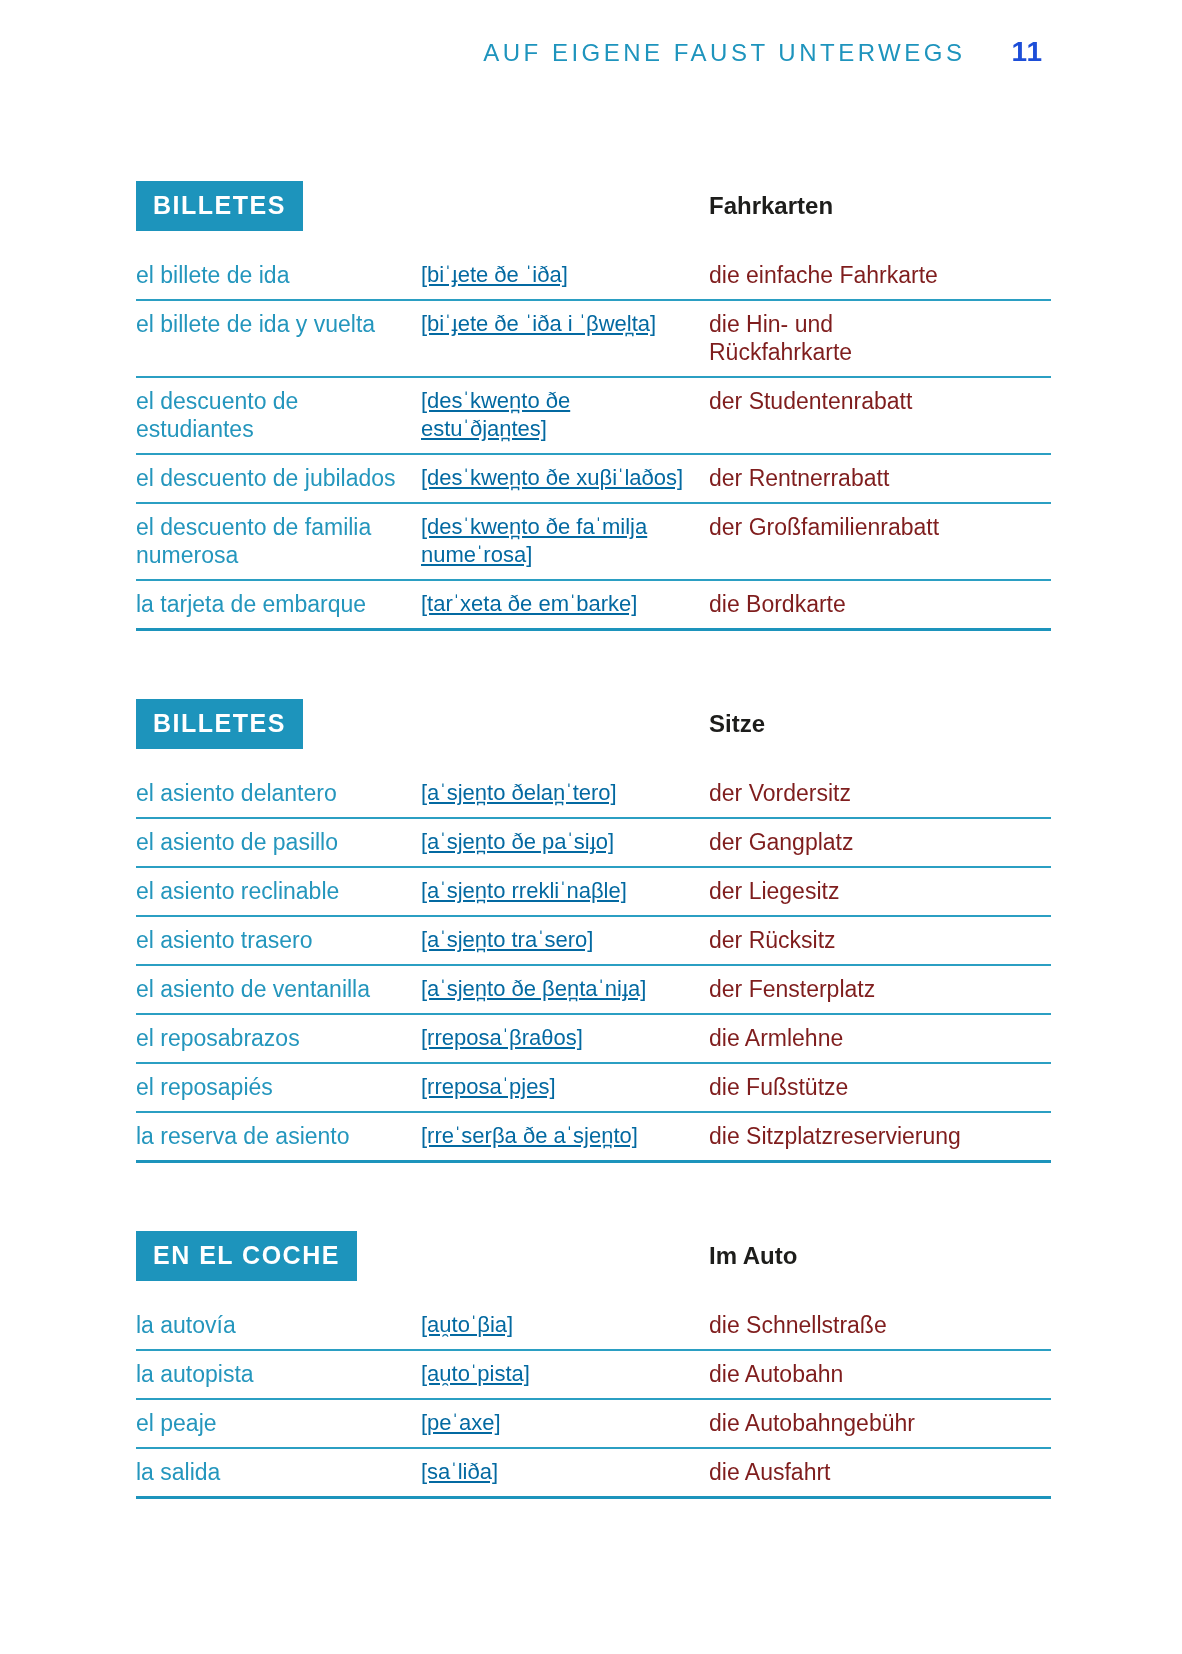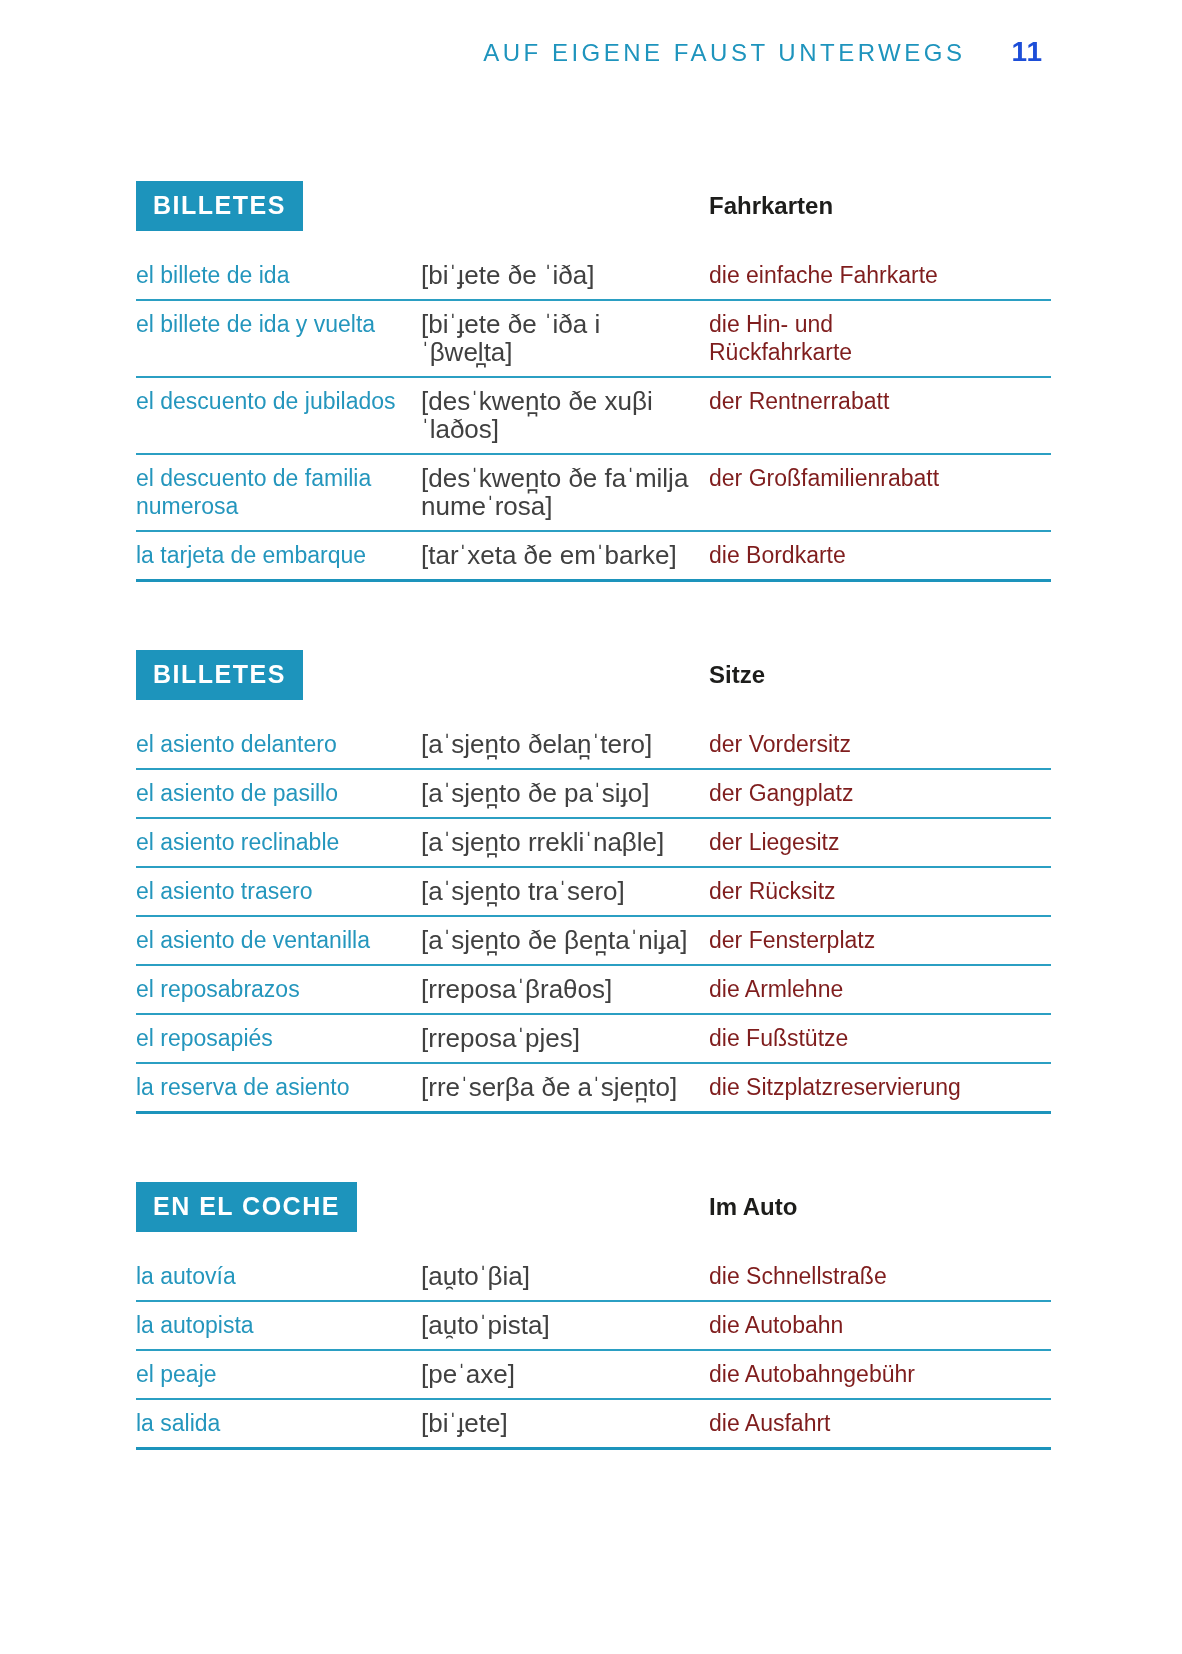--- a/index.html
+++ b/index.html
@@ -81,21 +81,21 @@
     border-bottom: 2px solid #2b9fc3;
     padding: 9px 0 10px 0;
   }
   .row:last-child { border-bottom: 3px solid #1d94bc; }
   .cell {
     line-height: 28px;
     white-space: pre-line;
     padding-right: 14px;
   }
   .cell.es { color: #2496bd; font-size: 23px; }
-  .cell.ipa { color: #404040; font-size: 26px; }
+  .cell.ipa { color: #0369a1; font-size: 22px; text-decoration: underline; }
   .cell.de  { color: #7f1d1d; font-size: 23px; font-weight: 500; padding-right: 0; }
 </style>
 </head>
 <body>
 
 <div class="page">
 
   <div class="running-head">
     <span class="title">AUF EIGENE FAUST UNTERWEGS</span>
     <span class="pagenum">11</span>
@@ -116,20 +116,27 @@
     <div class="cell de">die einfache Fahrkarte</div>
   </div>
 
   <div class="row">
     <div class="cell es">el billete de ida y vuelta</div>
     <div class="cell ipa">[biˈɟete ðe ˈiða i ˈβwel̪ta]</div>
     <div class="cell de">die Hin- und
 Rückfahrkarte</div>
   </div>
 
+  <div class="row">
+    <div class="cell es">el descuento de
+estudiantes</div>
+    <div class="cell ipa">[desˈkwen̪to ðe
+estuˈðjan̪tes]</div>
+    <div class="cell de">der Studentenrabatt</div>
+  </div>
 
   <div class="row">
     <div class="cell es">el descuento de jubilados</div>
     <div class="cell ipa">[desˈkwen̪to ðe xuβiˈlaðos]</div>
     <div class="cell de">der Rentnerrabatt</div>
   </div>
 
   <div class="row">
     <div class="cell es">el descuento de familia
 numerosa</div>
@@ -225,20 +232,20 @@
   </div>
 
   <div class="row">
     <div class="cell es">el peaje</div>
     <div class="cell ipa">[peˈaxe]</div>
     <div class="cell de">die Autobahngebühr</div>
   </div>
 
   <div class="row">
     <div class="cell es">la salida</div>
-    <div class="cell ipa">[biˈɟete]</div>
+    <div class="cell ipa">[saˈliða]</div>
     <div class="cell de">die Ausfahrt</div>
   </div>
 </div>
   </section>
 </main>
 
 </div>
 
 </body></html>

